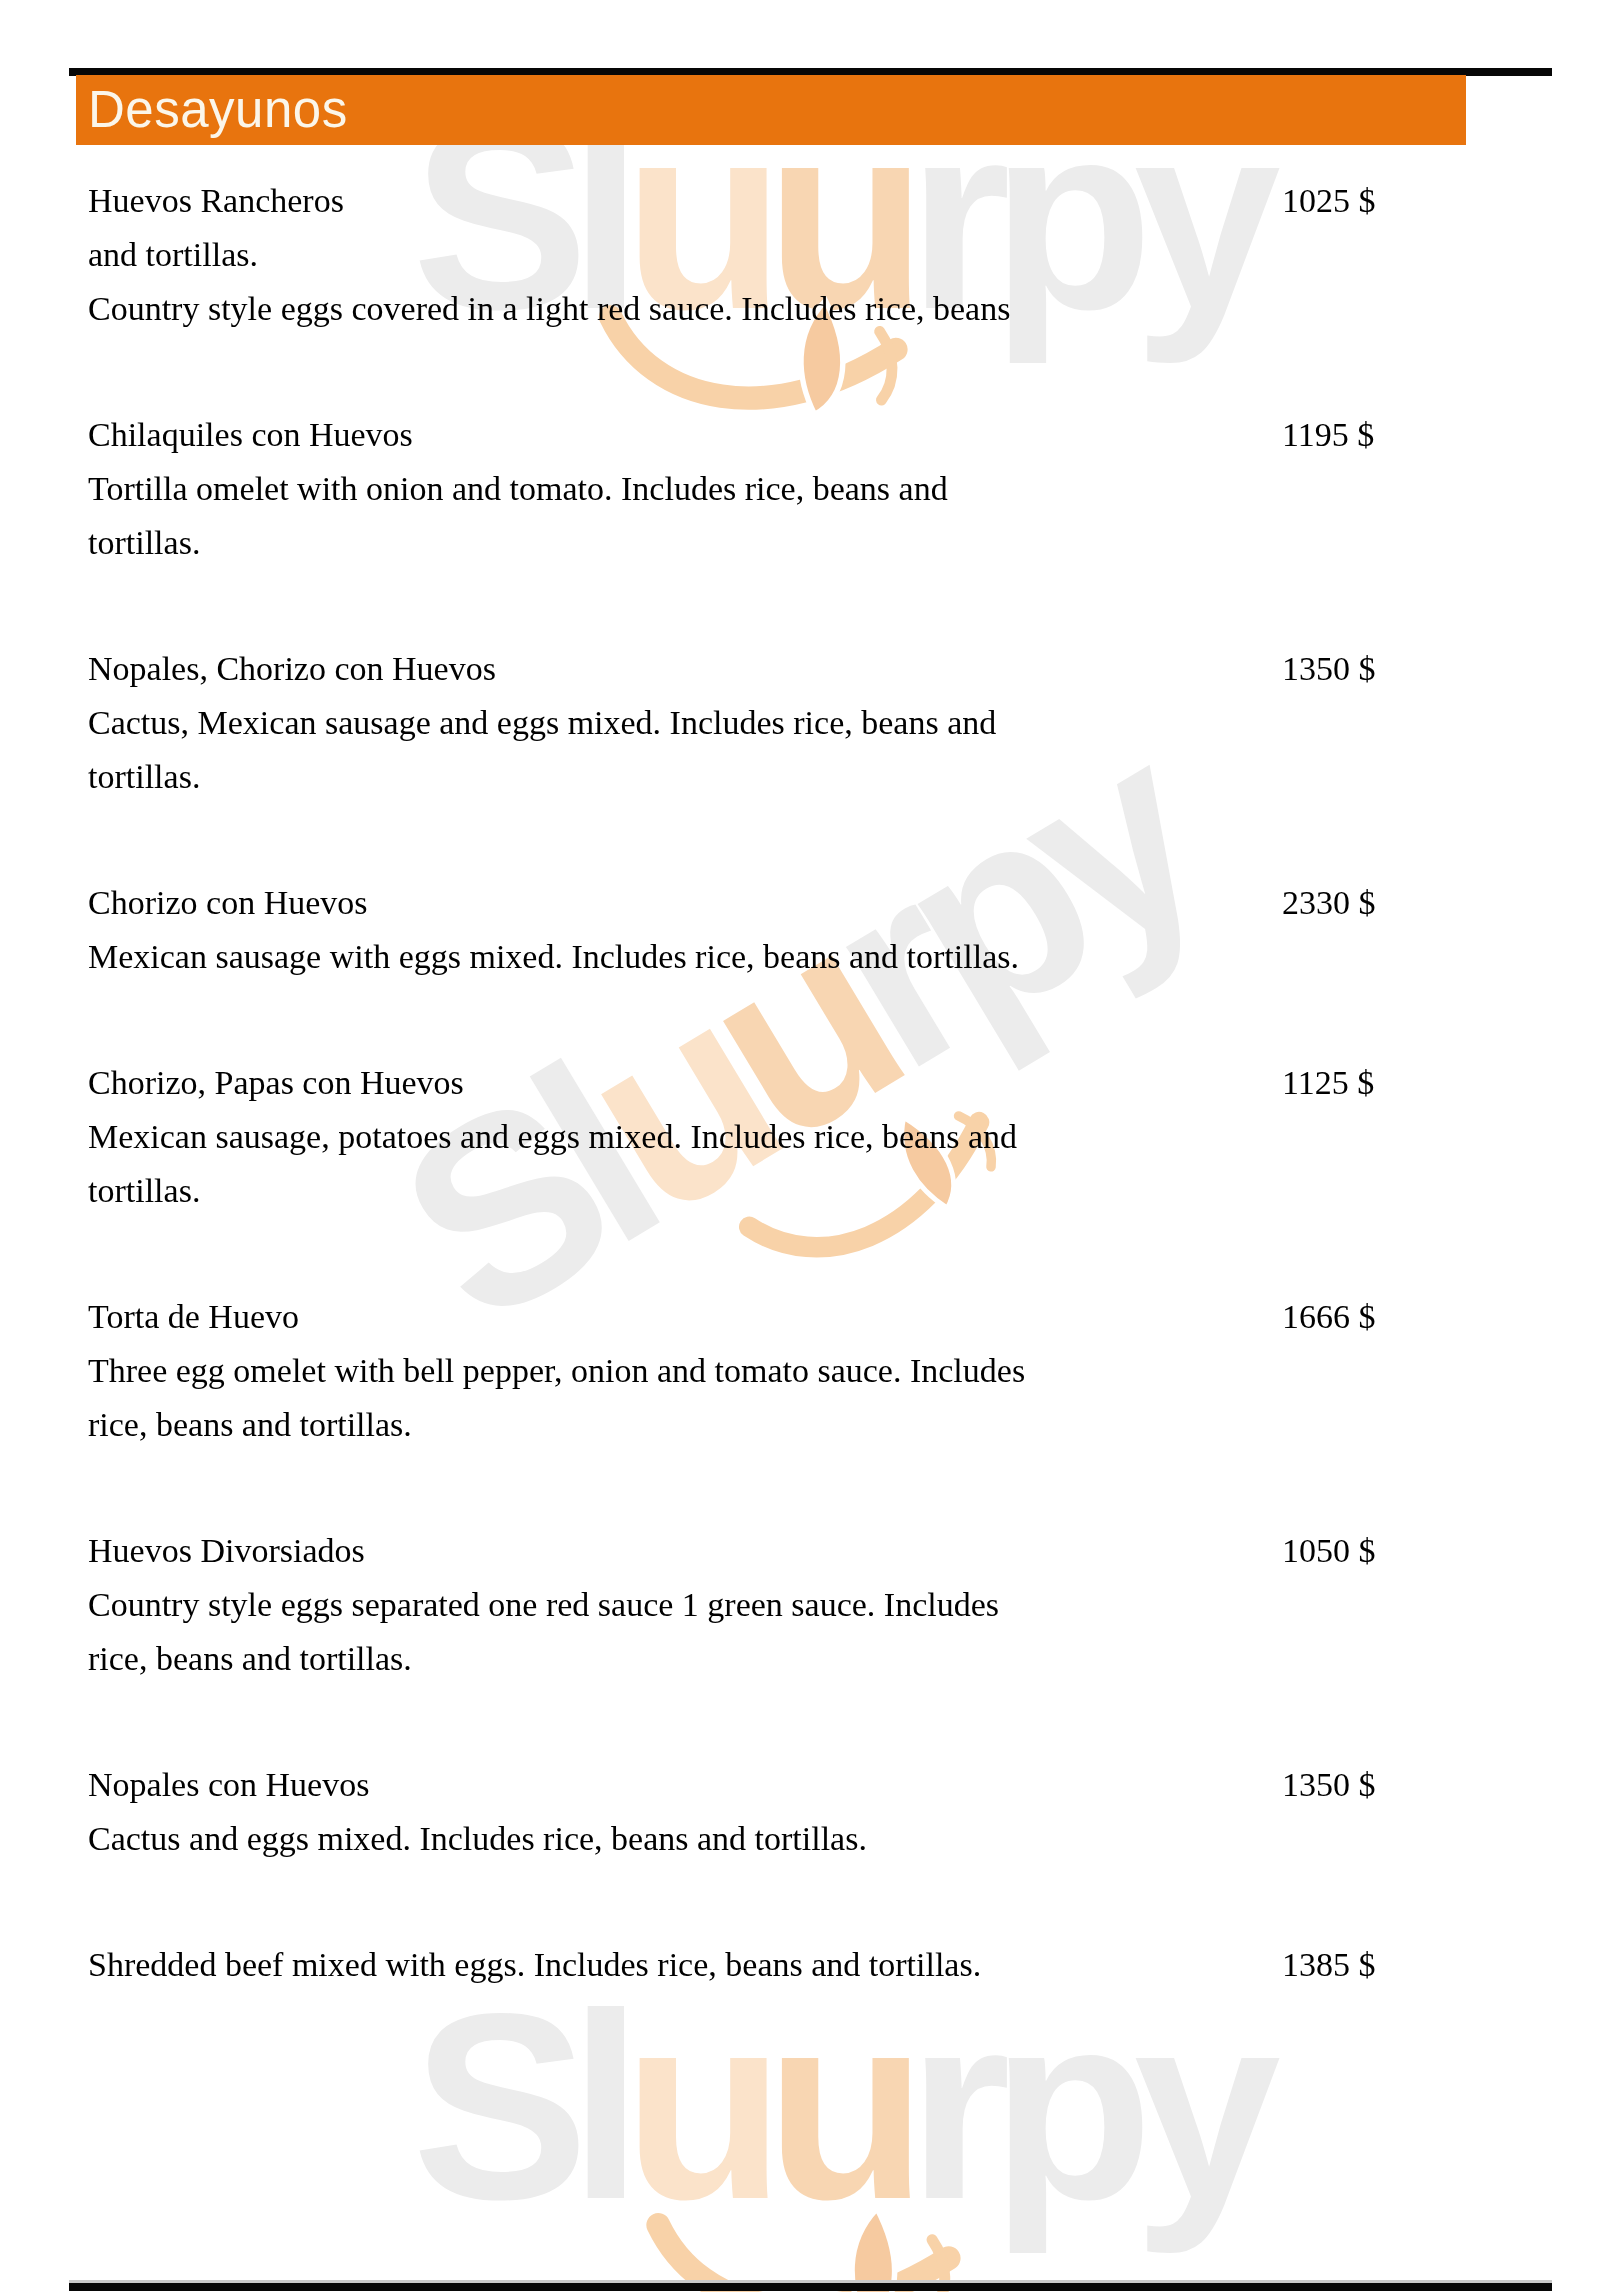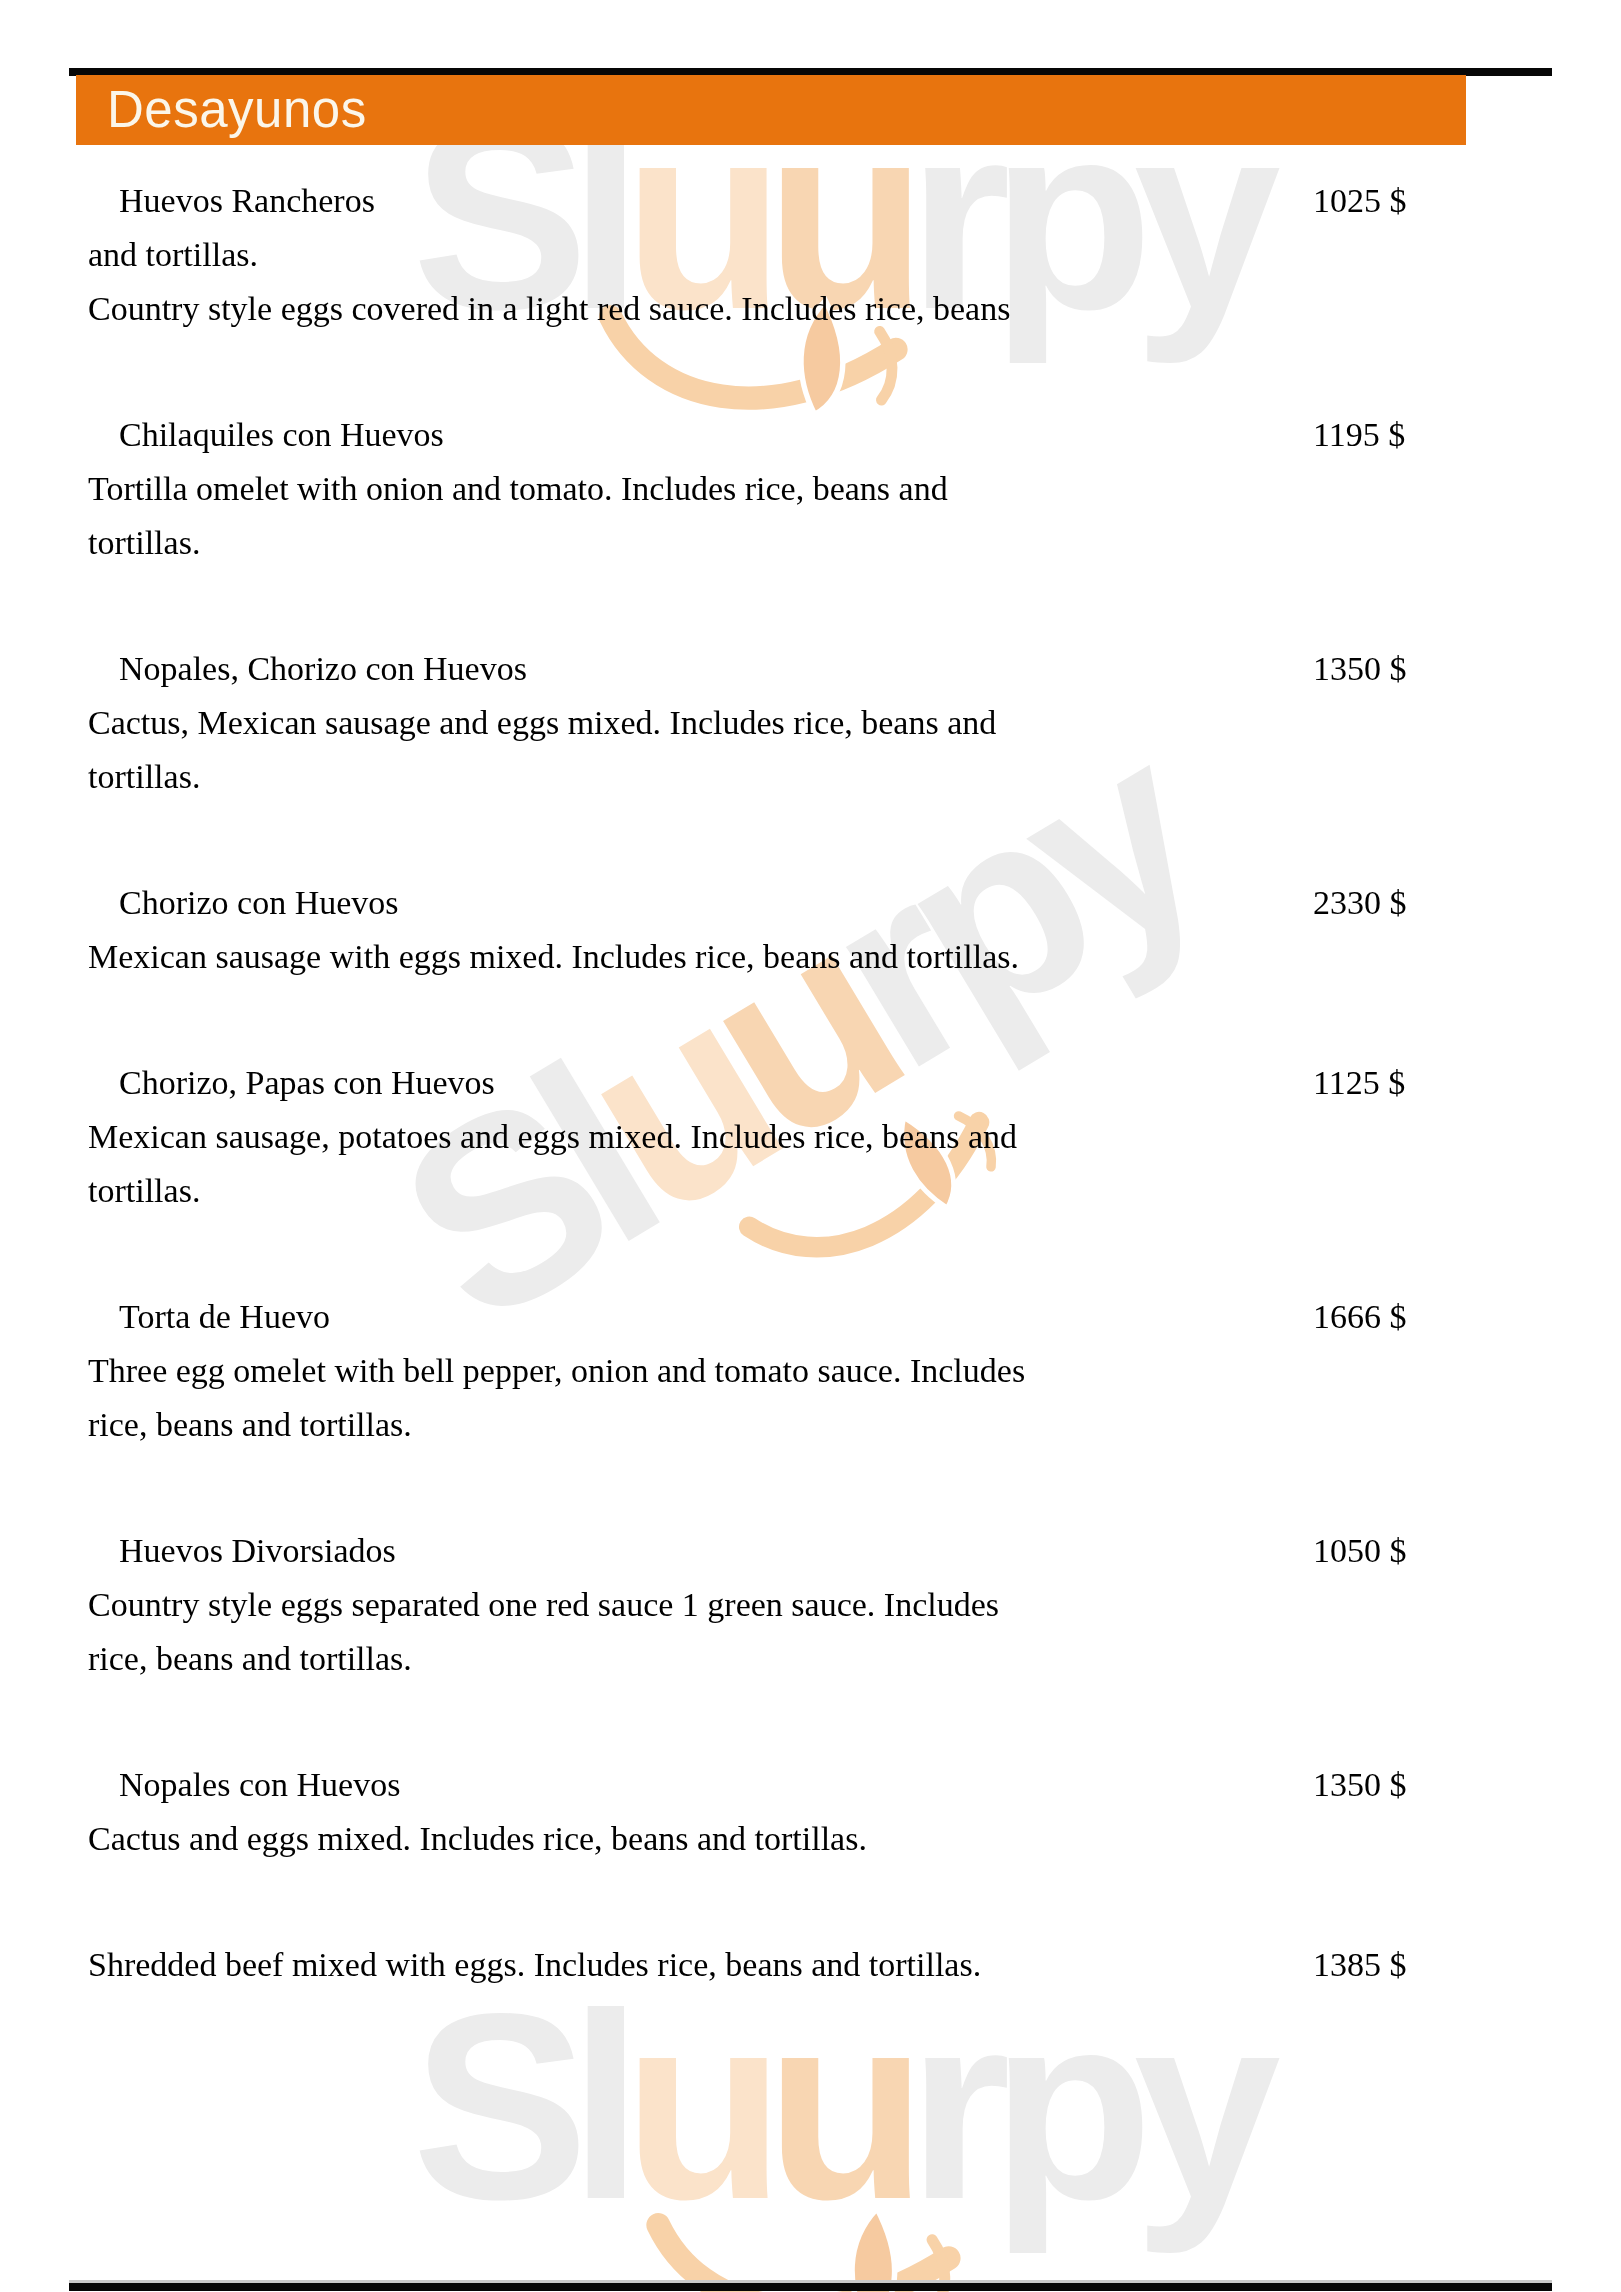--- a/index.html
+++ b/index.html
@@ -32,35 +32,35 @@
   .section-header {
     position: absolute; left: 76px; top: 75px;
     width: 1390px; height: 70px;
     background: var(--header_bg, #e8740e);
     z-index: 2;
   }
   .section-title {
     font-family: "Liberation Sans", "DejaVu Sans", sans-serif;
     font-size: 51px;
     line-height: 70px;
-    padding-left: 31px;
+    padding-left: 12px;
     color: var(--header_text, #fbf6ea);
     letter-spacing: 0.5px;
   }
 
   
   .menu {
     position: absolute; left: 88px; top: 174px;
     width: 1362px;
     font-size: 34px;
     line-height: 54px;
     z-index: 2;
   }
   .item { position: relative; margin-bottom: 72px; }
-  .item-row { position: relative; white-space: nowrap; margin-left: 31px; }
+  .item-row { position: relative; white-space: nowrap; }
   .iname { display: inline-block; }
   .iprice { position: absolute; left: 1194px; top: 0; font-family: Liberation Serif, serif; }
   .dline { white-space: nowrap; }
 
   
   .wm {
     position: absolute;
     width: 863px; height: 510px;
     z-index: 0;
     pointer-events: none;

